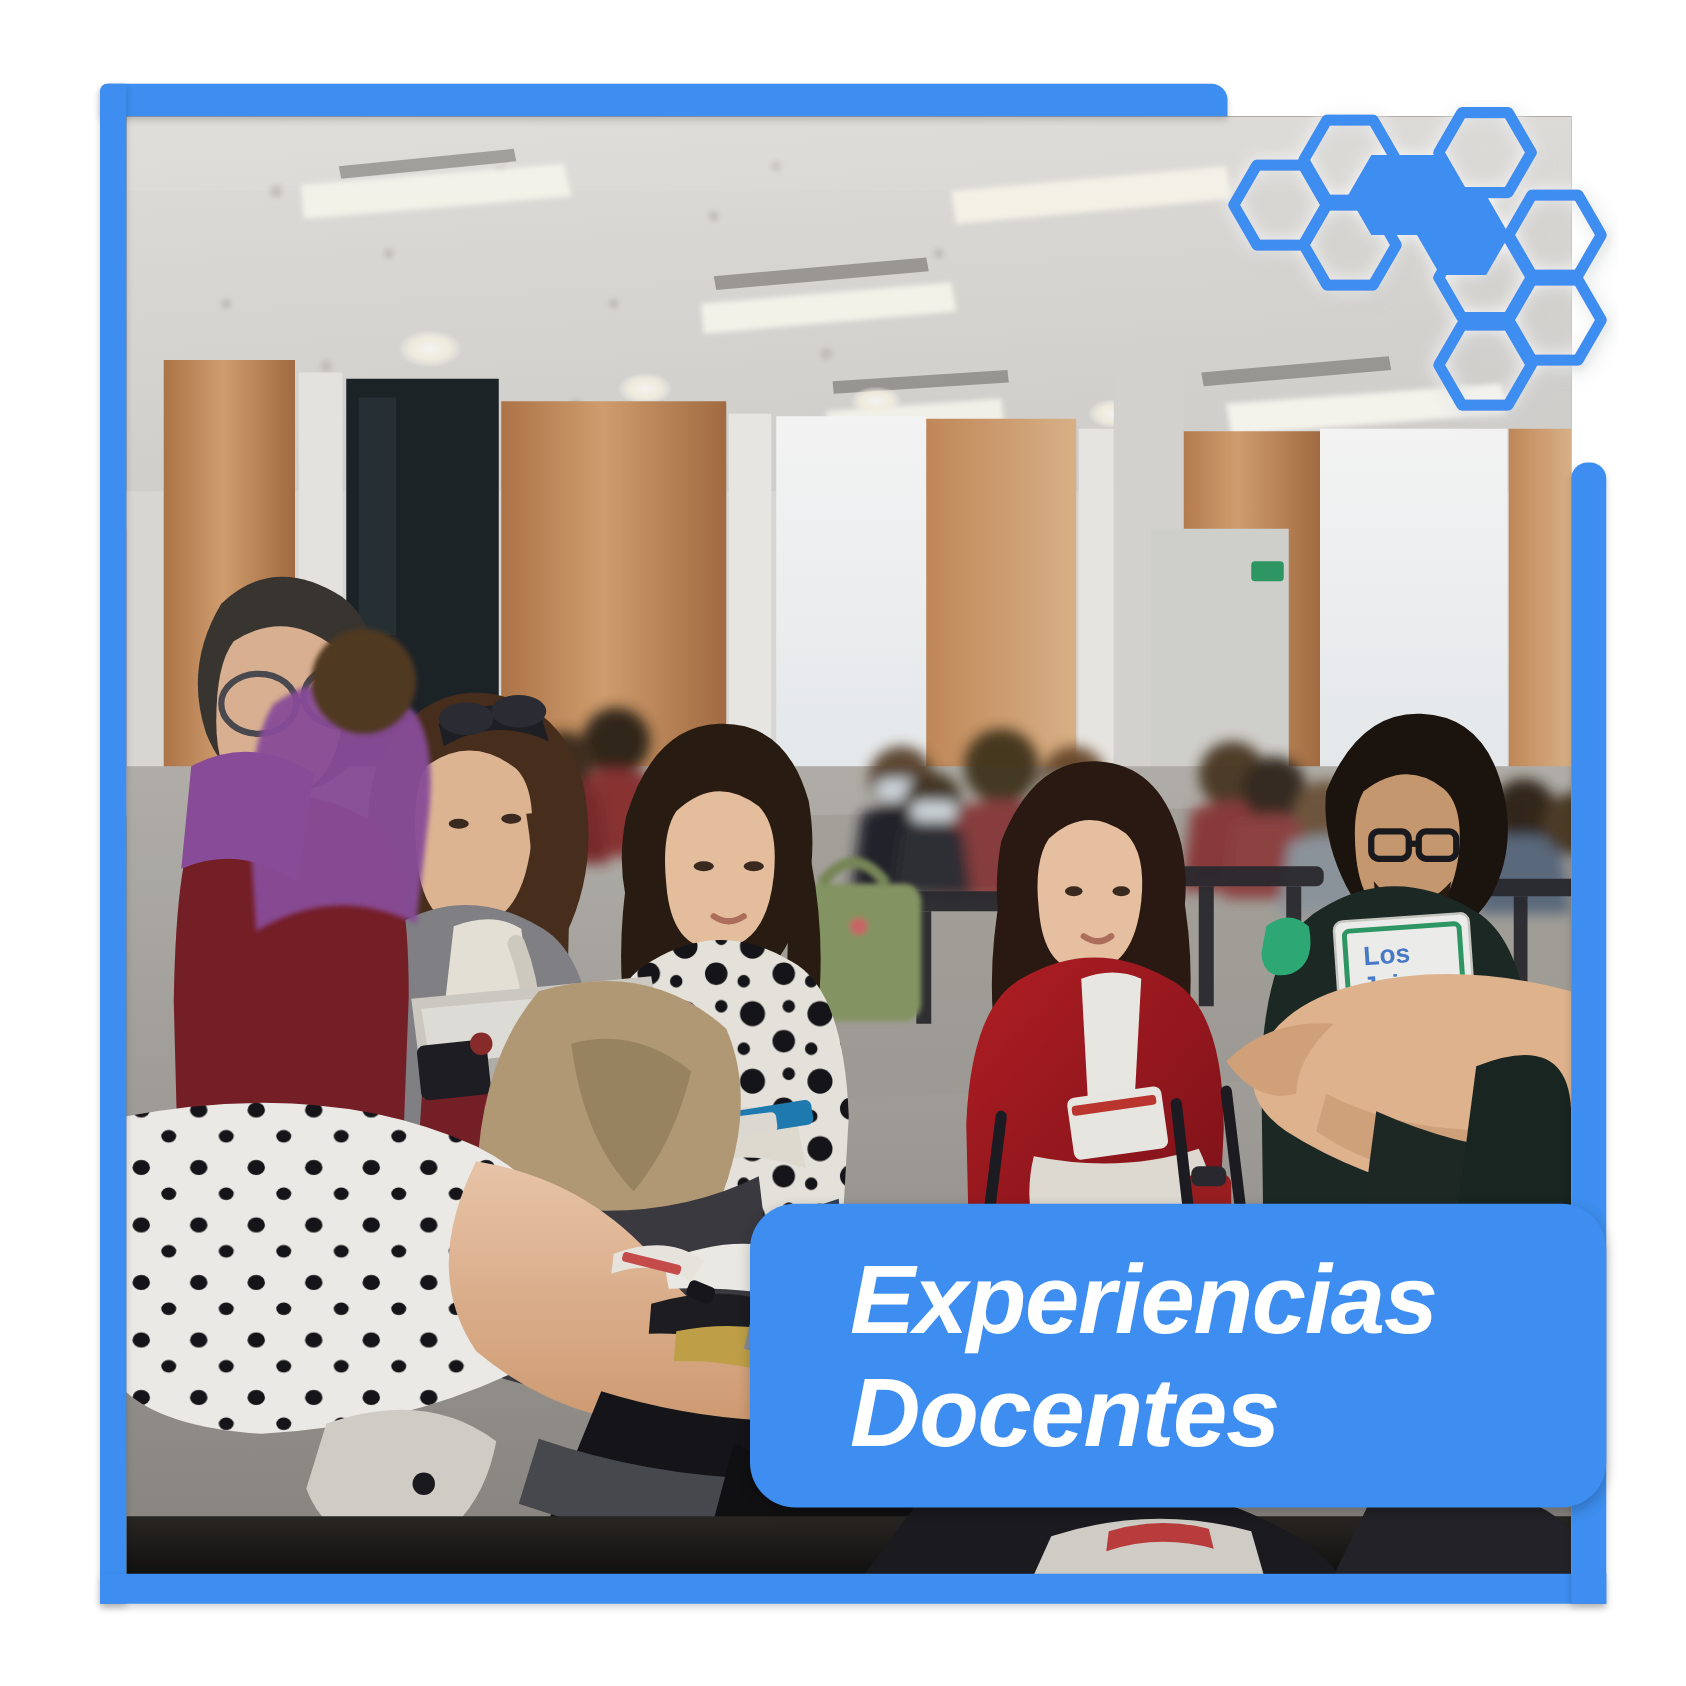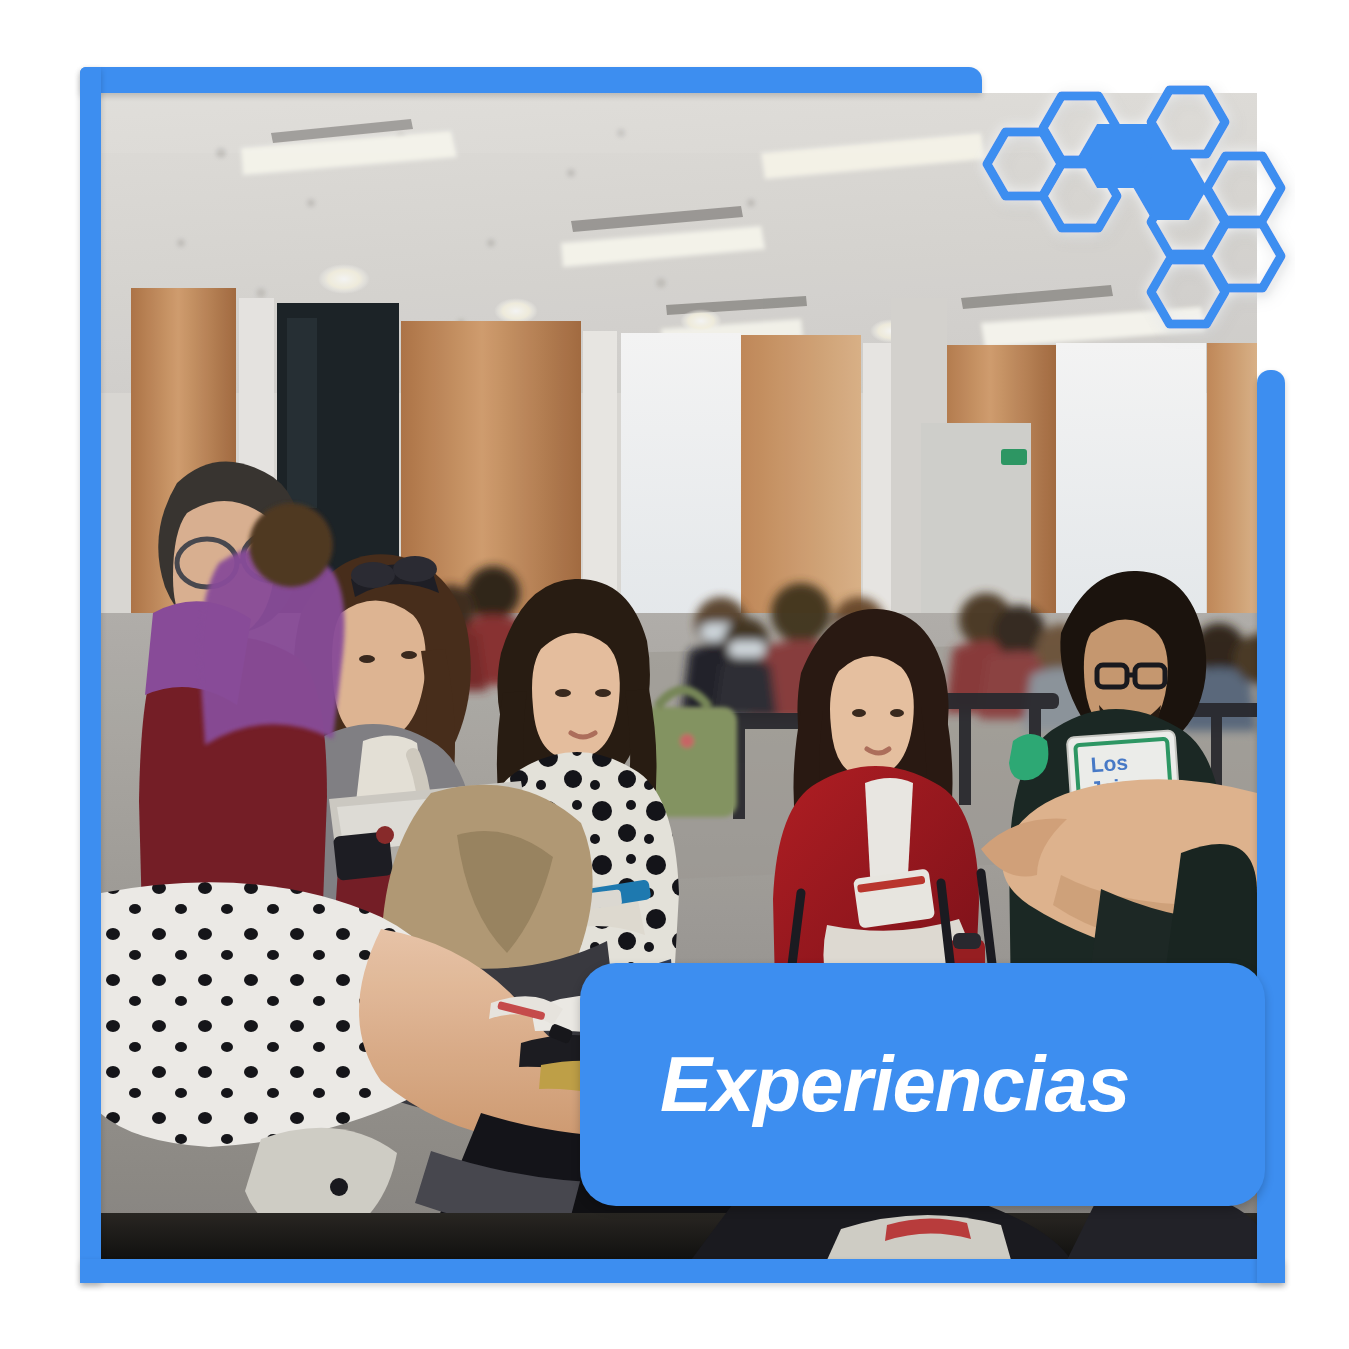--- a/index.html
+++ b/index.html
@@ -62,21 +62,21 @@
   #hex-logo {
     position: absolute;
     left: 955px; top: 80px;
     width: 340px; height: 280px;
     pointer-events: none;
   }
 
   
   #title-panel {
     position: absolute;
-    left: 580px; top: 963px;
+    left: 600px; top: 963px;
     width: 685px; height: 243px;
     background: #3d8ef0;
     border-radius: 36px;
     box-shadow: 0 4px 10px rgba(0,0,0,0.22);
     display: flex;
     flex-direction: column;
     justify-content: center;
     padding-left: 80px;
     box-sizing: border-box;
   }
@@ -486,15 +486,16 @@
 
         <polygon points="160.5,44 197.5,44 216,76 197.5,108 160.5,108 142,76" fill="#3d8ef0"></polygon>
         <polygon points="197,76 234,76 252.5,108 234,140 197,140 178.5,108" fill="#3d8ef0"></polygon>
         <polygon points="142,44 179,44 197.5,76 179,108 142,108 123.5,76" fill="#3d8ef0"></polygon>
       </g>
     </svg>
   </div>
 
   <div id="title-panel">
     <div class="title-line">Experiencias</div>
+    <div class="title-line">Docentes</div>
   </div>
 
 </div>
 
 </body></html>

